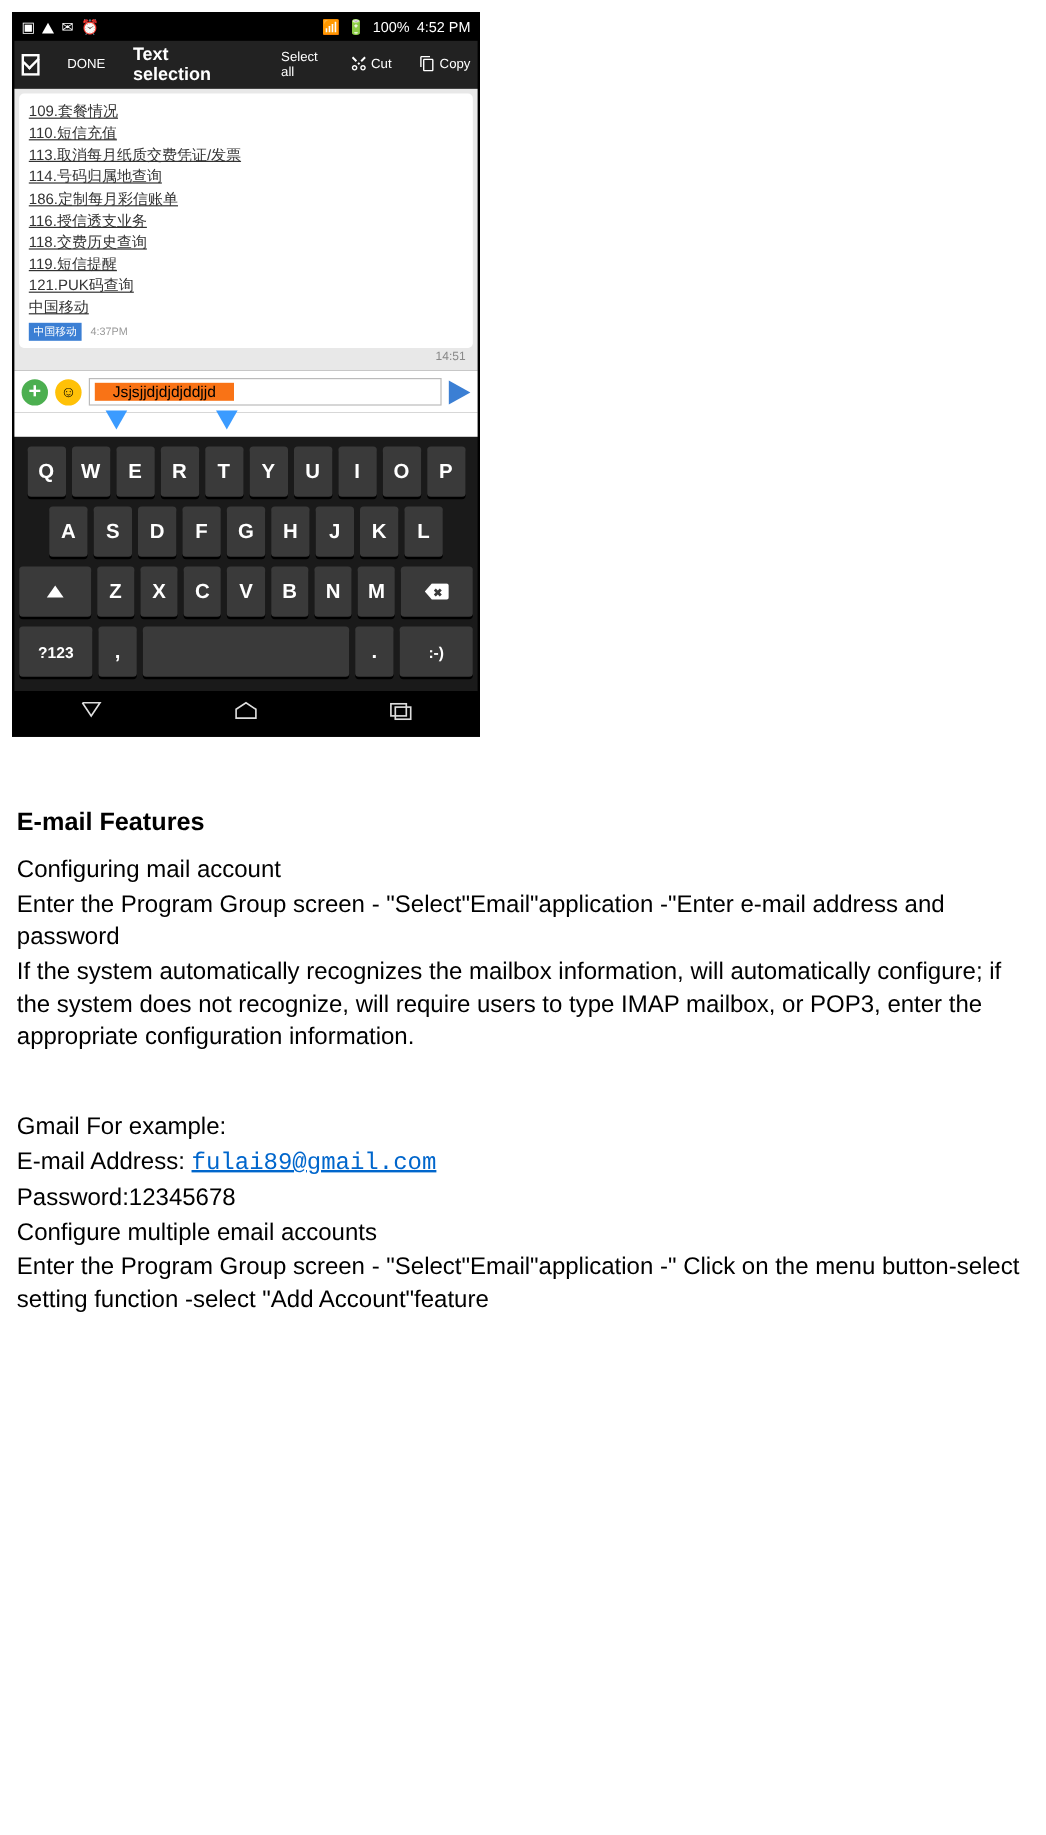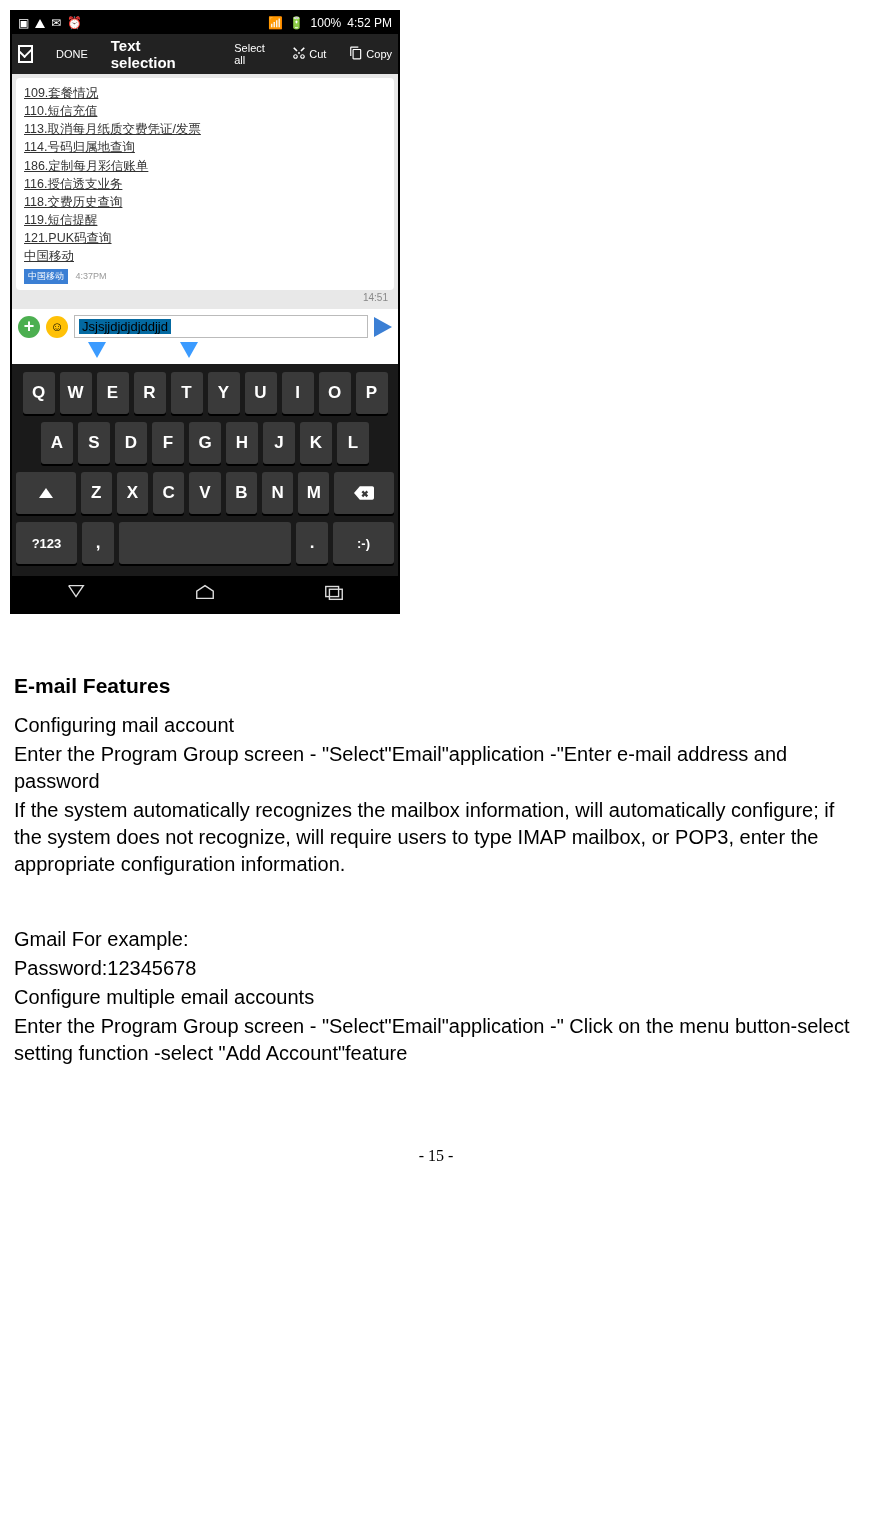--- a/index.html
+++ b/index.html
@@ -119,22 +119,22 @@
     font-size:13px;
   }
   .input-box {
     flex:1;
     border:1px solid #bbb;
     font-size:13px;
     padding:3px 4px;
     position:relative;
   }
   .input-box .sel {
-    background:#0369a1;
-    padding:0 3px;
+    background:#f97316;
+    padding:0 15px;
     text-align:right;
   }
   .handle-row {
     position:relative;
     height:20px;
     background:#fff;
   }
   .handle {
     position:absolute;
     top:-2px;
@@ -364,19 +364,21 @@
     </div>
   </div>
 
   <div class="doc-section">
     <p class="doc-heading">E-mail Features</p>
     <p class="doc-p">Configuring mail account</p>
     <p class="doc-p">Enter the Program Group screen - "Select"Email"application -"Enter e-mail address and password</p>
     <p class="doc-p">If the system automatically recognizes the mailbox information, will automatically configure; if the system does not recognize, will require users to type IMAP mailbox, or POP3, enter the appropriate configuration information.</p>
     <div class="gap"></div>
     <p class="doc-p">Gmail For example:</p>
+    <p class="doc-p">
+      <span>E-mail Address: </span><a class="email-link">fulai89@gmail.com</a>
+    </p>
     <p class="doc-p">Password:12345678</p>
     <p class="doc-p">Configure multiple email accounts</p>
     <p class="doc-p">Enter the Program Group screen - "Select"Email"application -" Click on the menu button-select setting function -select "Add Account"feature</p>
   </div>
 
-  <div class="page-num">- 15 -</div>
 </div>
 
 </body></html>

